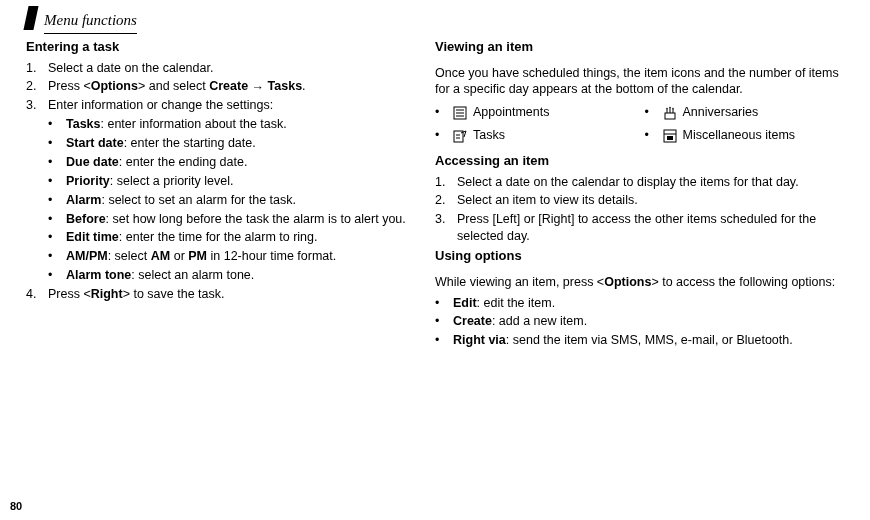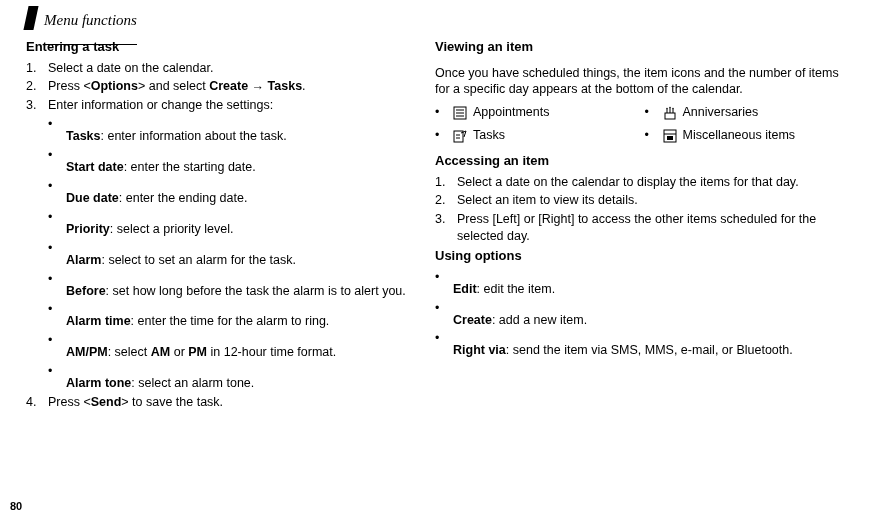--- a/index.html
+++ b/index.html
@@ -25,21 +25,21 @@
     height: 24px;
     background: #000;
     transform: skewX(-12deg);
     margin-right: 8px;
   }
   .header-title {
     font-family: "Times New Roman", Georgia, serif;
     font-style: italic;
     font-size: 15px;
     border-bottom: 1px solid #000;
-    padding-bottom: 14px;
+    padding-bottom: 3px;
     margin-top: 4px;
   }
   .columns {
     position: absolute;
     top: 38px;
     left: 26px;
     right: 26px;
     bottom: 18px;
     display: flex;
   }
@@ -75,21 +75,21 @@
     margin-top: 2px;
   }
   ul.bullets > li {
     display: flex;
     margin-bottom: 2px;
   }
   ul.bullets > li .dot {
     width: 18px;
     flex-shrink: 0;
   }
-  ul.bullets > li .body { flex: 1; margin-top: 12px; }
+  ul.bullets > li .body { flex: 1; }
   b { font-weight: bold; }
   .icon-grid {
     display: grid;
     grid-template-columns: 1fr 1fr;
     column-gap: 10px;
     row-gap: 6px;
     margin: 6px 0 8px 0;
   }
   .icon-item {
     display: flex;
@@ -163,37 +163,37 @@
       <li>
           <span class="dot">•</span>
           <span class="body"><b>Alarm</b><span>: select to set an alarm for the task.</span></span>
         </li>
       <li>
           <span class="dot">•</span>
           <span class="body"><b>Before</b><span>: set how long before the task the alarm is to alert you.</span></span>
         </li>
       <li>
           <span class="dot">•</span>
-          <span class="body"><b>Alarm time</b><span>: enter the time for the alarm to ring.</span></span>
+          <span class="body"><b>Edit time</b><span>: enter the time for the alarm to ring.</span></span>
         </li>
       <li>
           <span class="dot">•</span>
           <span class="body"><b>AM/PM</b><span>: select </span><b>AM</b><span> or </span><b>PM</b><span> in 12-hour time format.</span></span>
         </li>
       <li>
           <span class="dot">•</span>
           <span class="body"><b>Alarm tone</b><span>: select an alarm tone.</span></span>
         </li>
     </ul>
 
     <ol class="numlist">
       <li>
         <span class="num">4.</span>
         <span class="body">
-          <span>Press &lt;</span><b>Send</b><span>&gt; to save the task.</span>
+          <span>Press &lt;</span><b>Right</b><span>&gt; to save the task.</span>
         </span>
       </li>
     </ol>
   </div>
 
   <div class="col">
     <div class="sect-title">Viewing an item</div>
     <div class="para">Once you have scheduled things, the item icons and the number of items for a specific day appears at the bottom of the calendar.</div>
 
     <div class="icon-grid">
@@ -257,20 +257,23 @@
           <span class="num">2.</span>
           <span class="body">Select an item to view its details.</span>
         </li>
       <li>
           <span class="num">3.</span>
           <span class="body">Press [Left] or [Right] to access the other items scheduled for the selected day.</span>
         </li>
     </ol>
 
     <div class="sect-title mt">Using options</div>
+    <div class="para">
+      <span>While viewing an item, press &lt;</span><b>Options</b><span>&gt; to access the following options:</span>
+    </div>
     <ul class="bullets" style="padding-left:0">
       <li>
           <span class="dot">•</span>
           <span class="body"><b>Edit</b><span>: edit the item.</span></span>
         </li>
       <li>
           <span class="dot">•</span>
           <span class="body"><b>Create</b><span>: add a new item.</span></span>
         </li>
       <li>

